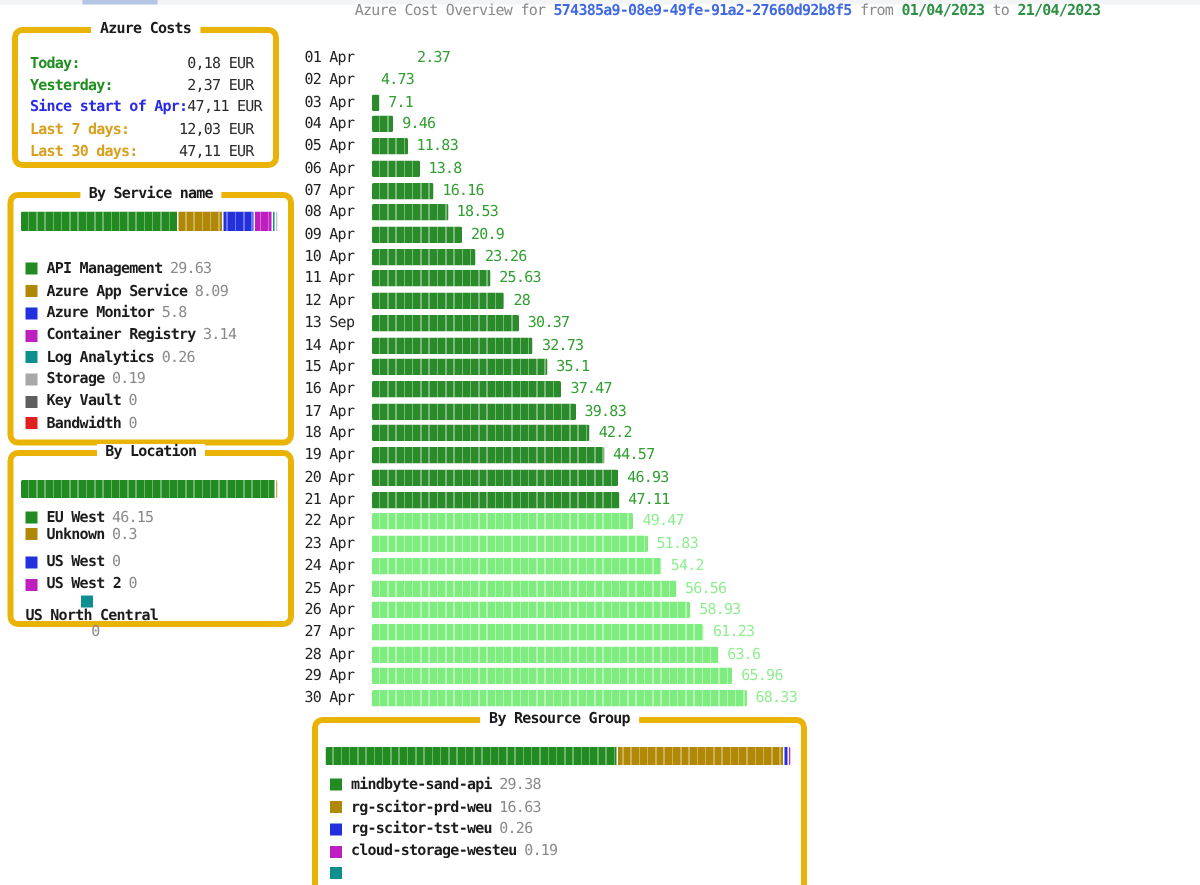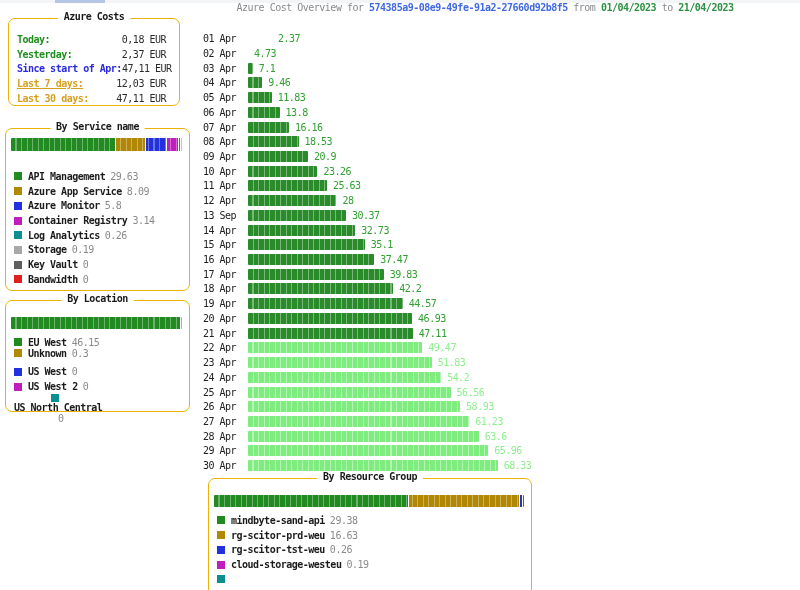--- a/index.html
+++ b/index.html
@@ -22,21 +22,21 @@
   .clabel{display:inline-block;width:45px;color:#222;}
   .cbar{height:11px;border-radius:1px;}
   .cbar.actual{background:#2a8b2a;
     background-image:repeating-linear-gradient(90deg,rgba(255,255,255,0) 0 4.5px,rgba(255,255,255,.38) 4.5px 5.52px);}
   .cbar.forecast{background:#7fec7f;
     background-image:repeating-linear-gradient(90deg,rgba(255,255,255,0) 0 4.5px,rgba(255,255,255,.42) 4.5px 5.52px);}
   .cval{margin-left:6px;}
   .cval.actual{color:#31a031;}
   .cval.forecast{color:#8fee8f;}
 
-  .panel{position:absolute;border:1px solid #eab308;border-radius:7px;background:#fff;}
+  .panel{position:absolute;border:4px solid #eab308;border-radius:7px;background:#fff;}
   .panel-title{position:absolute;top:-8px;left:50%;transform:translateX(-50%);background:#fff;
     padding:0 6px;font-weight:bold;color:#1a1a1a;white-space:nowrap;}
 
   .pbar{position:absolute;display:flex;gap:1px;overflow:hidden;border-radius:1px;}
   .pbar .seg{height:100%;}
   .pbar .bar-overlay{position:absolute;left:0;top:0;right:0;bottom:0;
     background:repeating-linear-gradient(90deg,rgba(255,255,255,0) 0 4.5px,rgba(255,255,255,.34) 4.5px 5.52px);}
 
   .litem{position:absolute;left:8px;display:flex;align-items:center;white-space:nowrap;height:14.72px;}
   .swatch{width:8px;height:8px;margin-right:6px;flex:0 0 auto;}
@@ -217,21 +217,21 @@
         </div>
         <div class="cost-row" style="top: 27.72px;">
           <span class="cost-label" style="color: rgb(31, 143, 31);">Yesterday:</span>
           <span class="cost-value">2,37 EUR</span>
         </div>
         <div class="cost-row" style="top: 42.44px;">
           <span class="cost-label" style="color: rgb(42, 42, 224);">Since start of Apr:</span>
           <span class="cost-value">47,11 EUR</span>
         </div>
         <div class="cost-row" style="top: 57.16px;">
-          <span class="cost-label" style="color: rgb(215, 160, 33); text-decoration: underline;">Last 7 days:</span>
+          <span class="cost-label" style="color: rgb(215, 160, 33);">Last 7 days:</span>
           <span class="cost-value">12,03 EUR</span>
         </div>
         <div class="cost-row" style="top: 71.88px;">
           <span class="cost-label" style="color: rgb(215, 160, 33);">Last 30 days:</span>
           <span class="cost-value">47,11 EUR</span>
         </div>
       </div>
   </div>
 
   <div class="panel" id="service-panel" style="left:5px;top:128px;width:183px;height:161px;">

